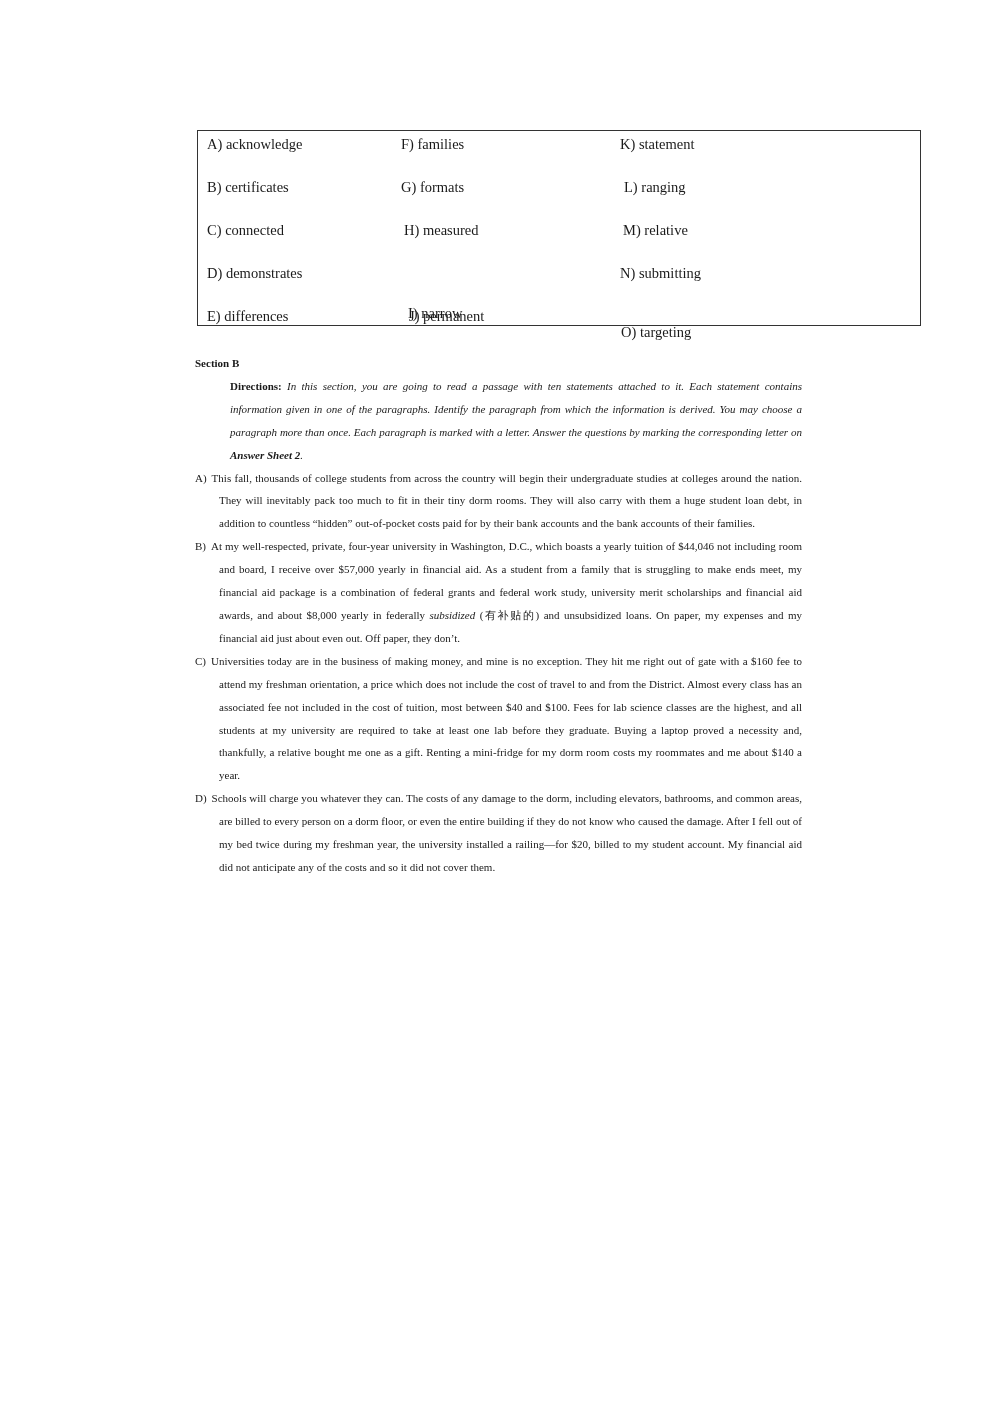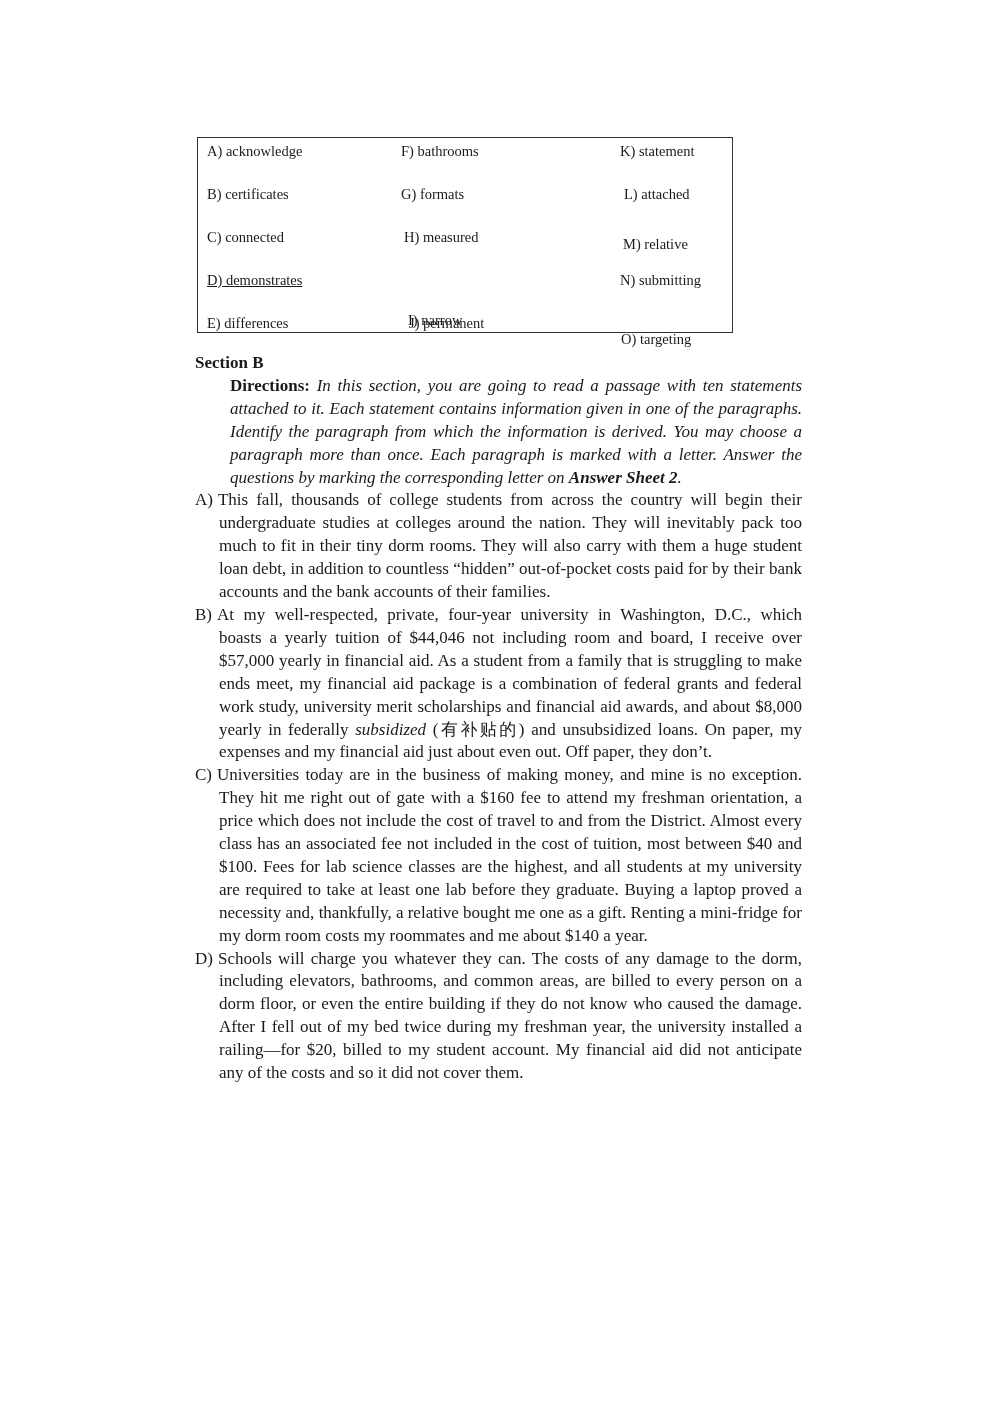--- a/index.html
+++ b/index.html
@@ -2,30 +2,30 @@
 <html><head>
   <meta charset="utf-8">
   <style>
     html, body { margin: 0; padding: 0; background: #ffffff; }
     body {
       width: 993px; height: 1404px; position: relative; overflow: hidden;
       font-family: "Liberation Serif", "DejaVu Serif", serif;
       color: #1a1a1a;
     }
     .word-bank {
-      position: absolute; left: 197px; top: 137px;
-      width: 536px; height: 196px;
+      position: absolute; left: 197px; top: 130px;
+      width: 724px; height: 196px;
       border: 1.5px solid #333; box-sizing: border-box; text-align: right;
     }
     .wb-item {
       position: absolute; font-size: 14.5px; line-height: 18px; white-space: nowrap;
     }
     .content {
       position: absolute; left: 195px; top: 352px; width: 607px;
-      font-size: 17px; line-height: 22.9px;
+      font-size: 11px; line-height: 22.9px;
     }
     .section-title { font-weight: bold; }
     .directions { text-align: justify; text-align-last: left; margin-left: 35px; }
     .directions .label { font-weight: bold; }
     .directions .body { font-style: italic; }
     .directions .bi { font-weight: bold; font-style: italic; }
     .passage-title { font-weight: bold; text-align: center; }
     .para {
       text-align: justify; text-align-last: left;
       padding-left: 24px; text-indent: -24px;
@@ -34,32 +34,32 @@
     .para-a .letter, .para-b .letter, .para-c .letter, .para-d .letter { width: auto; margin-right: 5px; }
     .it { font-style: italic; }
   </style>
 </head>
 <body>
 
 <div class="word-bank">
   <span class="wb-item" style="left:9px; top:4px;">A) acknowledge</span>
   <span class="wb-item" style="left:9px; top:47px;">B) certificates</span>
   <span class="wb-item" style="left:9px; top:90px;">C) connected</span>
-  <span class="wb-item" style="left:9px; top:133px;text-decoration:underline;">D) demonstrates</span>
+  <span class="wb-item" style="left:9px; top:133px;">D) demonstrates</span>
   <span class="wb-item" style="left:9px; top:176px;">E) differences</span>
 
-  <span class="wb-item" style="left:203px; top:4px;">F) bathrooms</span>
+  <span class="wb-item" style="left:203px; top:4px;">F) families</span>
   <span class="wb-item" style="left:203px; top:47px;">G) formats</span>
   <span class="wb-item" style="left:206px; top:90px;">H) measured</span>
   <span class="wb-item" style="left:210px; top:133px;margin-top:40px;">I) narrow</span>
   <span class="wb-item" style="left:211px; top:176px;">J) permanent</span>
 
   <span class="wb-item" style="left:422px; top:4px;">K) statement</span>
-  <span class="wb-item" style="left:426px; top:47px;">L) attached</span>
-  <span class="wb-item" style="left:425px; top:90px;margin-top:7px;">M) relative</span>
+  <span class="wb-item" style="left:426px; top:47px;">L) ranging</span>
+  <span class="wb-item" style="left:425px; top:90px;">M) relative</span>
   <span class="wb-item" style="left:422px; top:133px;">N) submitting</span>
   <span class="wb-item" style="left:423px; top:176px;margin-top:16px;">O) targeting</span>
 </div>
 
 <div class="content">
   <div class="section-title">Section B</div>
 
   <div class="directions"><span class="label">Directions:</span> <span class="body">In this section, you are going to read a passage with ten statements attached to it. Each statement contains information given in one of the paragraphs. Identify the paragraph from which the information is derived. You may choose a paragraph more than once. Each paragraph is marked with a letter. Answer the questions by marking the corresponding letter on </span><span class="bi">Answer Sheet 2</span><span class="body">.</span></div>
 
 

